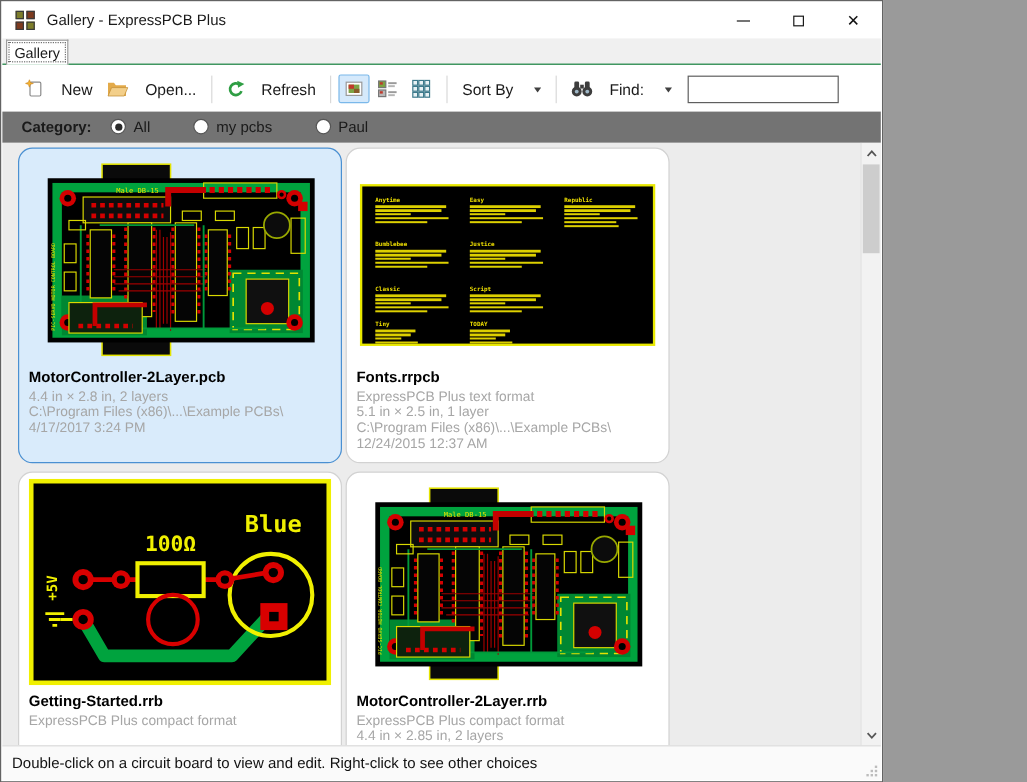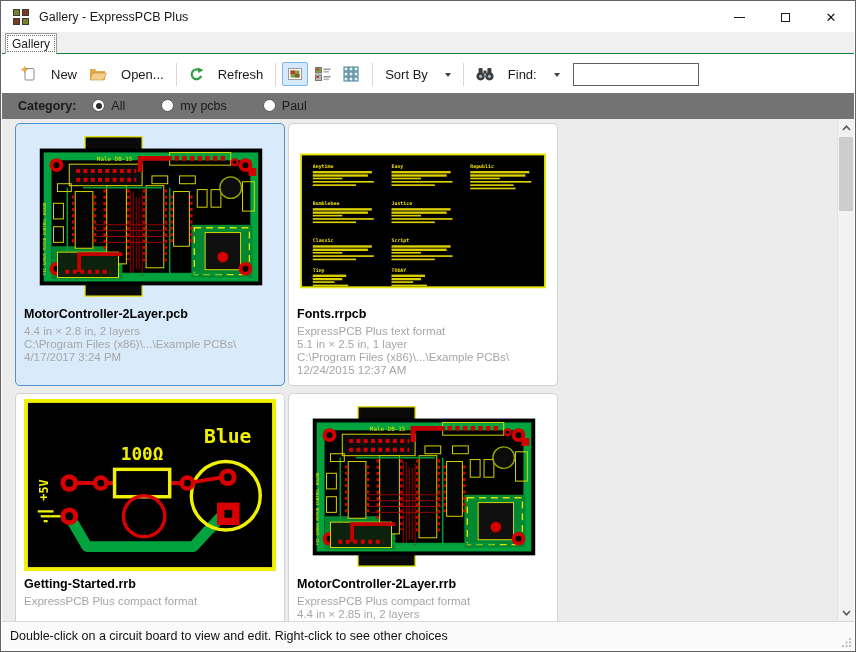--- a/index.html
+++ b/index.html
@@ -1,17 +1,17 @@
 <!DOCTYPE html>
 <html><head>
 <meta charset="utf-8">
 <style>
   html,body{margin:0;padding:0;background:#9a9a9a;}
   *{box-sizing:border-box;}
-  .window{position:relative;width:856px;height:652px;background:#fff;border:1px solid #636363;
+  .window{position:relative;width:736px;height:652px;background:#fff;border:1px solid #636363;
           font-family:"Liberation Sans", sans-serif;color:#1a1a1a;overflow:hidden;}
   
   .titlebar{position:absolute;left:1px;top:1px;right:1px;height:30px;background:#fff;
             display:flex;align-items:center;}
   .appicon{width:16px;height:16px;margin-left:11px;display:grid;grid-template-columns:7px 7px;
            grid-template-rows:7px 7px;gap:2px;}
   .appicon span{border:1px solid #3a3a3a;}
   .ai-tl,.ai-br{background:#7d7d2a;}
   .ai-tr,.ai-bl{background:#7d3a1e;}
   .title-text{margin-left:10px;font-size:12.5px;}
@@ -41,21 +41,21 @@
   .catrow{position:absolute;left:1px;top:92px;right:1px;height:26px;background:#737373;
           display:flex;align-items:center;padding-left:16px;font-size:12.5px;}
   .cat-label{font-weight:700;margin-right:16px;}
   .radio-opt{display:flex;align-items:flex-start;margin-right:36px;}
   .radio{width:13px;height:13px;border:1px solid #565656;border-radius:50%;background:#fff;
          margin-right:6px;position:relative;flex:none;}
   .radio.checked::after{content:'';position:absolute;inset:2.5px;background:#2a2a2a;border-radius:50%;}
   
   .gallery{position:absolute;left:1px;top:118px;right:1px;bottom:30px;background:#ececec;overflow:hidden;}
   .card{position:absolute;width:270px;height:263px;background:#fff;border:1px solid #d2d2d2;
-        border-radius:5px;padding:5px 8px;}
+        border-radius:12px;padding:5px 8px;}
   .card.selected{background:#d9ebfb;border-color:#4a90d2;}
   .thumb{height:172px;text-decoration:underline;}
   .thumb svg{width:100%;height:100%;display:block;}
   .card-name{font-size:12.5px;font-weight:700;color:#000;margin:6px 0 4px;white-space:nowrap;overflow:hidden;}
   .card-meta{font-size:11.5px;color:#a6a6a6;line-height:13px;white-space:nowrap;overflow:hidden;}
   
   .vscroll{position:absolute;top:0;right:0;width:17px;height:100%;background:#f2f2f2;border-left:1px solid #e2e2e2;}
   .sbtn{position:absolute;left:0;width:100%;height:17px;display:flex;align-items:center;justify-content:center;}
   .sbtn.up{top:0;} .sbtn.down{bottom:0;}
   .sthumb{position:absolute;left:1px;right:1px;top:18px;height:74px;background:#cdcdcd;}

